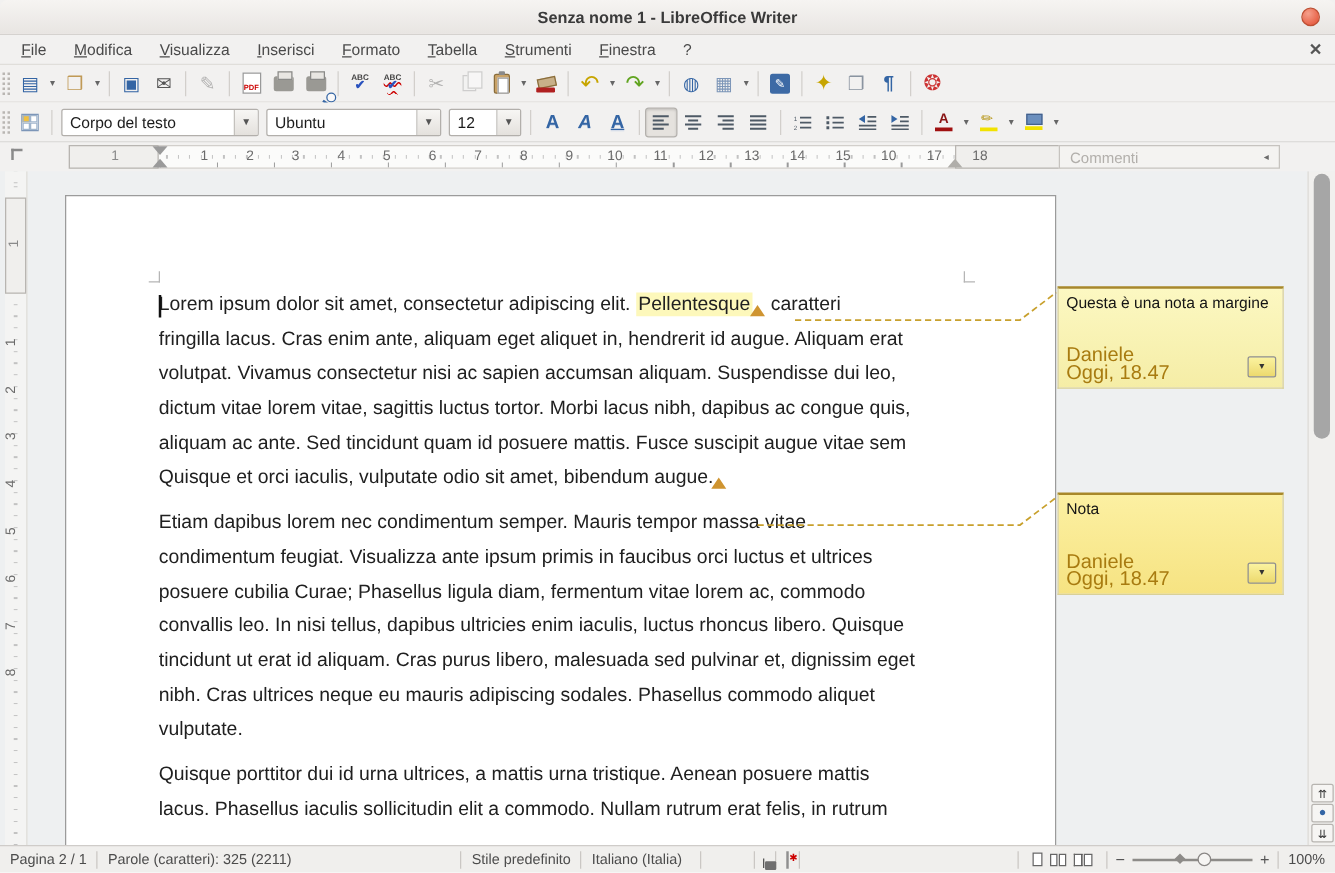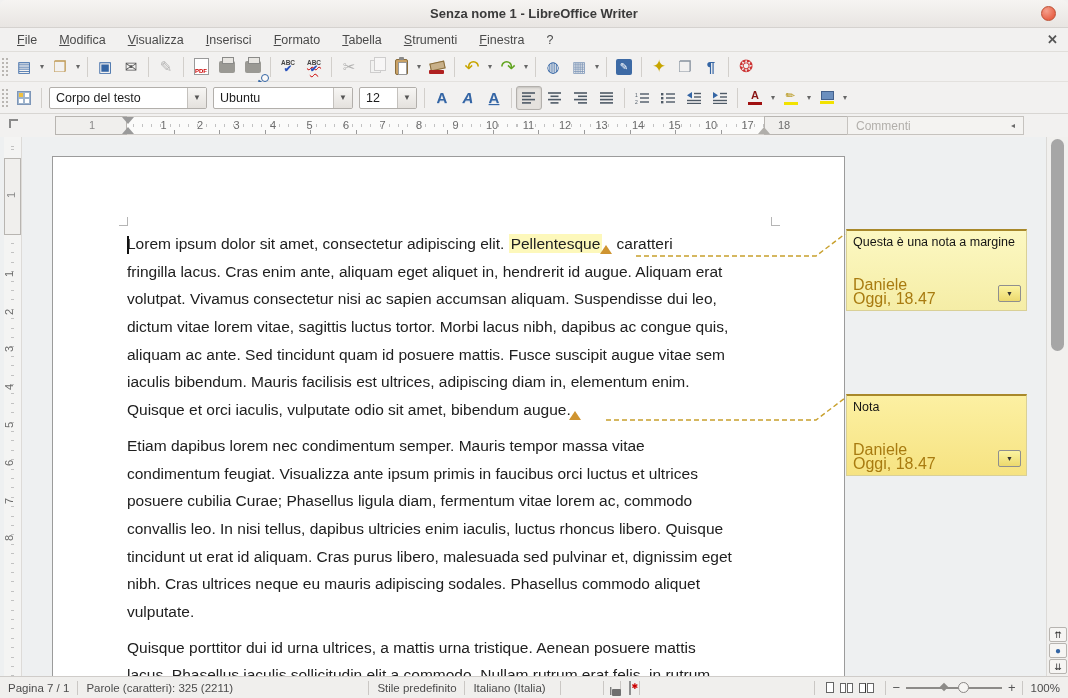--- a/index.html
+++ b/index.html
@@ -432,21 +432,20 @@
     <span class="cmark cm-r"></span>
     <span class="caret-bar"></span>
     <div class="pagecontent">
       <div class="dline"><span>Lorem ipsum dolor sit amet, consectetur adipiscing elit. </span><span class="hl">Pellentesque</span><span class="anchor"></span><span> caratteri</span></div>
       <div>
 
       <div class="dline" style="--i: 0;">fringilla lacus. Cras enim ante, aliquam eget aliquet in, hendrerit id augue. Aliquam erat</div>
           <div class="dline" style="--i: 1;">volutpat. Vivamus consectetur nisi ac sapien accumsan aliquam. Suspendisse dui leo,</div>
           <div class="dline" style="--i: 2;">dictum vitae lorem vitae, sagittis luctus tortor. Morbi lacus nibh, dapibus ac congue quis,</div>
           <div class="dline" style="--i: 3;">aliquam ac ante. Sed tincidunt quam id posuere mattis. Fusce suscipit augue vitae sem</div>
-          <div class="dline" style="--i: 4;">iaculis bibendum. Mauris facilisis est ultrices, adipiscing diam in, elementum enim.</div>
         </div>
       <div class="dline"><span>Quisque et orci iaculis, vulputate odio sit amet, bibendum augue.</span><span class="anchor"></span></div>
       <div class="psp"></div>
       <div>
 
       <div class="dline" style="--i: 0;">Etiam dapibus lorem nec condimentum semper. Mauris tempor massa vitae</div>
           <div class="dline" style="--i: 1;">condimentum feugiat. Visualizza ante ipsum primis in faucibus orci luctus et ultrices</div>
           <div class="dline" style="--i: 2;">posuere cubilia Curae; Phasellus ligula diam, fermentum vitae lorem ac, commodo</div>
           <div class="dline" style="--i: 3;">convallis leo. In nisi tellus, dapibus ultricies enim iaculis, luctus rhoncus libero. Quisque</div>
           <div class="dline" style="--i: 4;">tincidunt ut erat id aliquam. Cras purus libero, malesuada sed pulvinar et, dignissim eget</div>
@@ -489,21 +488,21 @@
     <div class="vthumb"></div>
     <div class="navbtns">
       <span class="nb">⇈</span>
       <span class="nb mid">●</span>
       <span class="nb">⇊</span>
     </div>
   </div>
 </div>
 
 <div class="statusbar">
-  <span class="sseg sp">Pagina 7 / 1</span>
+  <span class="sseg sp">Pagina 2 / 1</span>
   <span class="ssep"></span>
   <span class="sseg sp" style="width:290px">Parole (caratteri): 325 (2211)</span>
   <span class="ssep"></span>
   <span class="sseg sp" style="width:95px">Stile predefinito</span>
   <span class="ssep"></span>
   <span class="sseg sp" style="width:95px">Italiano (Italia)</span>
   <span class="ssep"></span>
   <span class="sseg sp" style="width:42px"></span>
   <span class="ssep"></span>
   <span class="sseg sp"><span class="selmode"></span></span>

